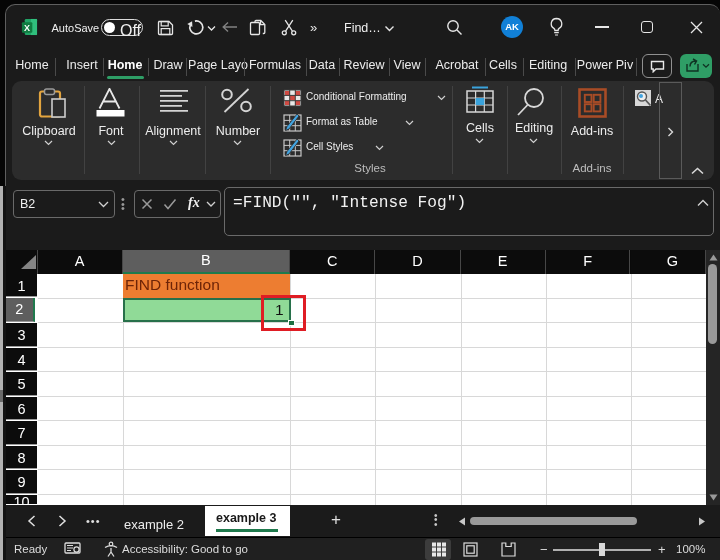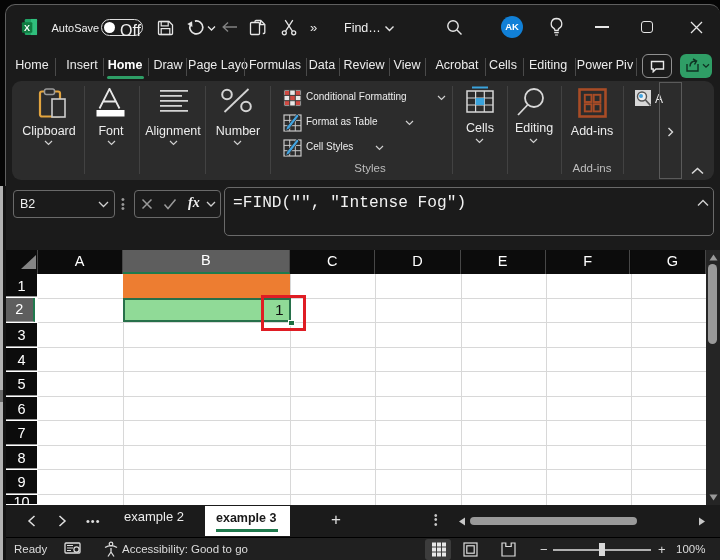--- a/index.html
+++ b/index.html
@@ -334,20 +334,21 @@
   <div class="gline-h" style="top:72.3px;"></div>
   <div class="gline-h" style="top:96.8px;"></div>
   <div class="gline-h" style="top:121.3px;"></div>
   <div class="gline-h" style="top:145.8px;"></div>
   <div class="gline-h" style="top:170.3px;"></div>
   <div class="gline-h" style="top:194.8px;"></div>
   <div class="gline-h" style="top:219.3px;"></div>
   <div class="gline-h" style="top:243.8px;"></div>
 
   <div class="abs" style="left:117px;top:23.5px;width:167px;height:24.2px;background:#ed7d31;"></div>
+  <div class="abs" style="left:119px;top:26px;font-size:15.5px;color:#6e2407;">FIND function</div>
 
   <div class="abs" style="left:116.5px;top:47.7px;width:168px;height:24.6px;background:#90da97;border:2px solid #27704a;"></div>
   <div class="abs" style="left:116.5px;top:47.2px;width:161px;height:24.6px;font-size:15.5px;color:#111;text-align:right;line-height:25px;">1</div>
 
   <div class="abs" style="left:255px;top:44.5px;width:44.5px;height:36.5px;border:3.2px solid #df1d24;"></div>
   <div class="abs" style="left:282px;top:69.5px;width:6.5px;height:6.5px;background:#1d6f42;border:1px solid #fff;"></div>
 </div>
 
 <div class="abs" style="left:706px;top:250px;width:14px;height:255px;background:#252525;"></div>
 <svg class="abs" style="left:709px;top:254px;" width="9" height="7" viewBox="0 0 9 7">
@@ -359,21 +360,21 @@
     </svg>
 
 <div class="abs" id="tabbar" style="left:6px;top:504.5px;width:714px;height:31.5px;background:#1b1b1b;">
   <svg class="abs" style="left:21px;top:10px;" width="9" height="12" viewBox="0 0 9 12">
         <path d="M7.5 1 L2 6 l5.5 5" fill="none" stroke="#e0e0e0" stroke-width="1.5"></path>
       </svg>
   <svg class="abs" style="left:52px;top:10px;" width="9" height="12" viewBox="0 0 9 12">
         <path d="M1.5 1 L7 6 l-5.5 5" fill="none" stroke="#e0e0e0" stroke-width="1.5"></path>
       </svg>
   <div class="abs" style="left:80px;top:10px;color:#e0e0e0;font-size:11px;letter-spacing:1px;">•••</div>
-  <div class="abs" style="left:118px;top:4px;font-size:13px;color:#ececec;">example 2</div>
+  <div class="abs" style="left:118px;top:12px;font-size:13px;color:#ececec;">example 2</div>
   <div class="abs" style="left:199px;top:1.5px;width:85px;height:30px;background:#fff;"></div>
   <div class="abs" style="left:210px;top:6px;font-size:12.5px;color:#1a1a1a;font-weight:bold;">example 3</div>
   <div class="abs" style="left:210px;top:24.5px;width:62px;height:2.5px;background:#1f7a4d;"></div>
   <div class="abs" style="left:325px;top:5px;font-size:17px;color:#e0e0e0;font-weight:300;">+</div>
   <div class="abs" style="left:428px;top:9px;color:#c8c8c8;font-size:10px;line-height:4.6px;">•<br>•<br>•</div>
   <svg class="abs" style="left:452px;top:12px;" width="8" height="9" viewBox="0 0 8 9">
         <path d="M7 0.5 L1 4.5 l6 4" fill="#c8c8c8"></path>
       </svg>
   <div class="abs" style="left:464px;top:12.5px;width:167px;height:8px;background:#9a9a9a;border-radius:4px;"></div>
   <svg class="abs" style="left:692px;top:12px;" width="8" height="9" viewBox="0 0 8 9">

